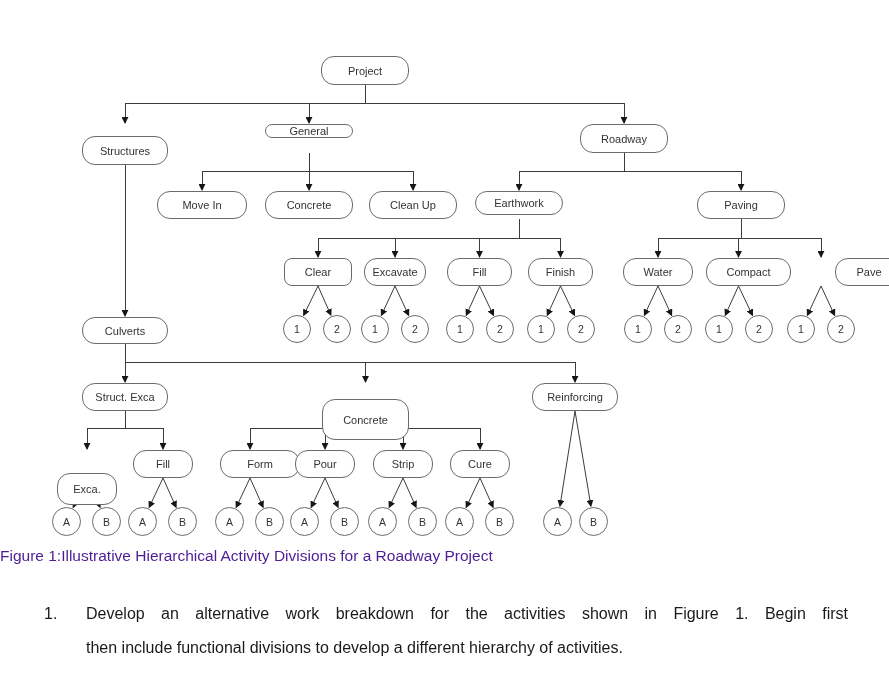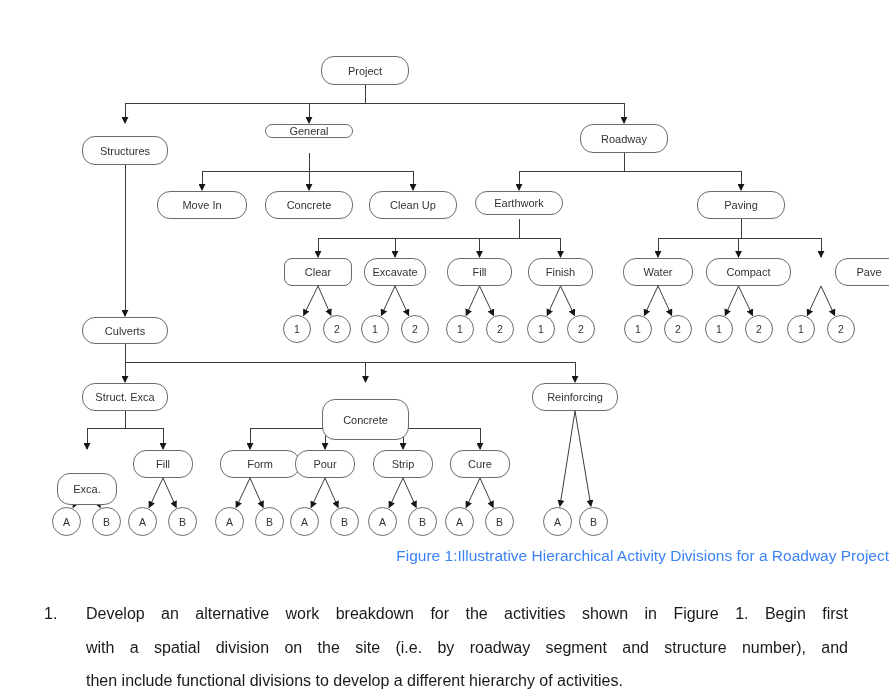--- a/index.html
+++ b/index.html
@@ -6,22 +6,22 @@
   .page{position:relative;width:889px;height:691px;background:#ffffff;overflow:hidden;
         font-family:"Liberation Sans",sans-serif;}
   .diagram{position:absolute;left:0;top:0;width:889px;height:540px;}
   #edges{position:absolute;left:0;top:0;}
   .node{position:absolute;display:flex;align-items:center;justify-content:center;
         box-sizing:border-box;background:#ffffff;border:1px solid #6b6b6b;
         font-size:11px;color:#333333;white-space:nowrap;z-index:2;}
   .round{border-radius:13px;}
   .circle{border-radius:50%;font-size:10.5px;}
   .ortho{shape-rendering:crispEdges;}
-  .caption{position:absolute;left:0;top:547px;width:889px;text-align:right;
-           font-size:15.5px;color:#3b82f6;}
+  .caption{position:absolute;left:0;top:547px;width:889px;text-align:left;
+           font-size:15.5px;color:#4c1d95;}
   .problem{position:absolute;left:44px;top:597px;width:804px;display:flex;
            font-size:16px;color:#1a1a1a;line-height:33.5px;}
   .pnum{width:42px;flex:none;}
   .plines{width:762px;}
   .pline{width:100%;}
   .just{text-align:justify;text-align-last:justify;}
 </style>
 </head>
 <body>
 
@@ -162,17 +162,16 @@
         <div class="node circle" style="left: 579px; top: 507px; width: 29px; height: 29px;">B</div>
       </div>
   </div>
 
   <div class="caption">Figure 1:Illustrative Hierarchical Activity Divisions for a Roadway Project</div>
 
   <div class="problem">
     <div class="pnum">1.</div>
     <div class="plines">
       <div class="pline just">Develop an alternative work breakdown for the activities shown in Figure 1. Begin first</div>
-      <div class="pline just">with a spatial division on the site (i.e. by roadway segment and structure number), and</div>
       <div class="pline">then include functional divisions to develop a different hierarchy of activities.</div>
     </div>
   </div>
 </div>
 
 </body></html>

